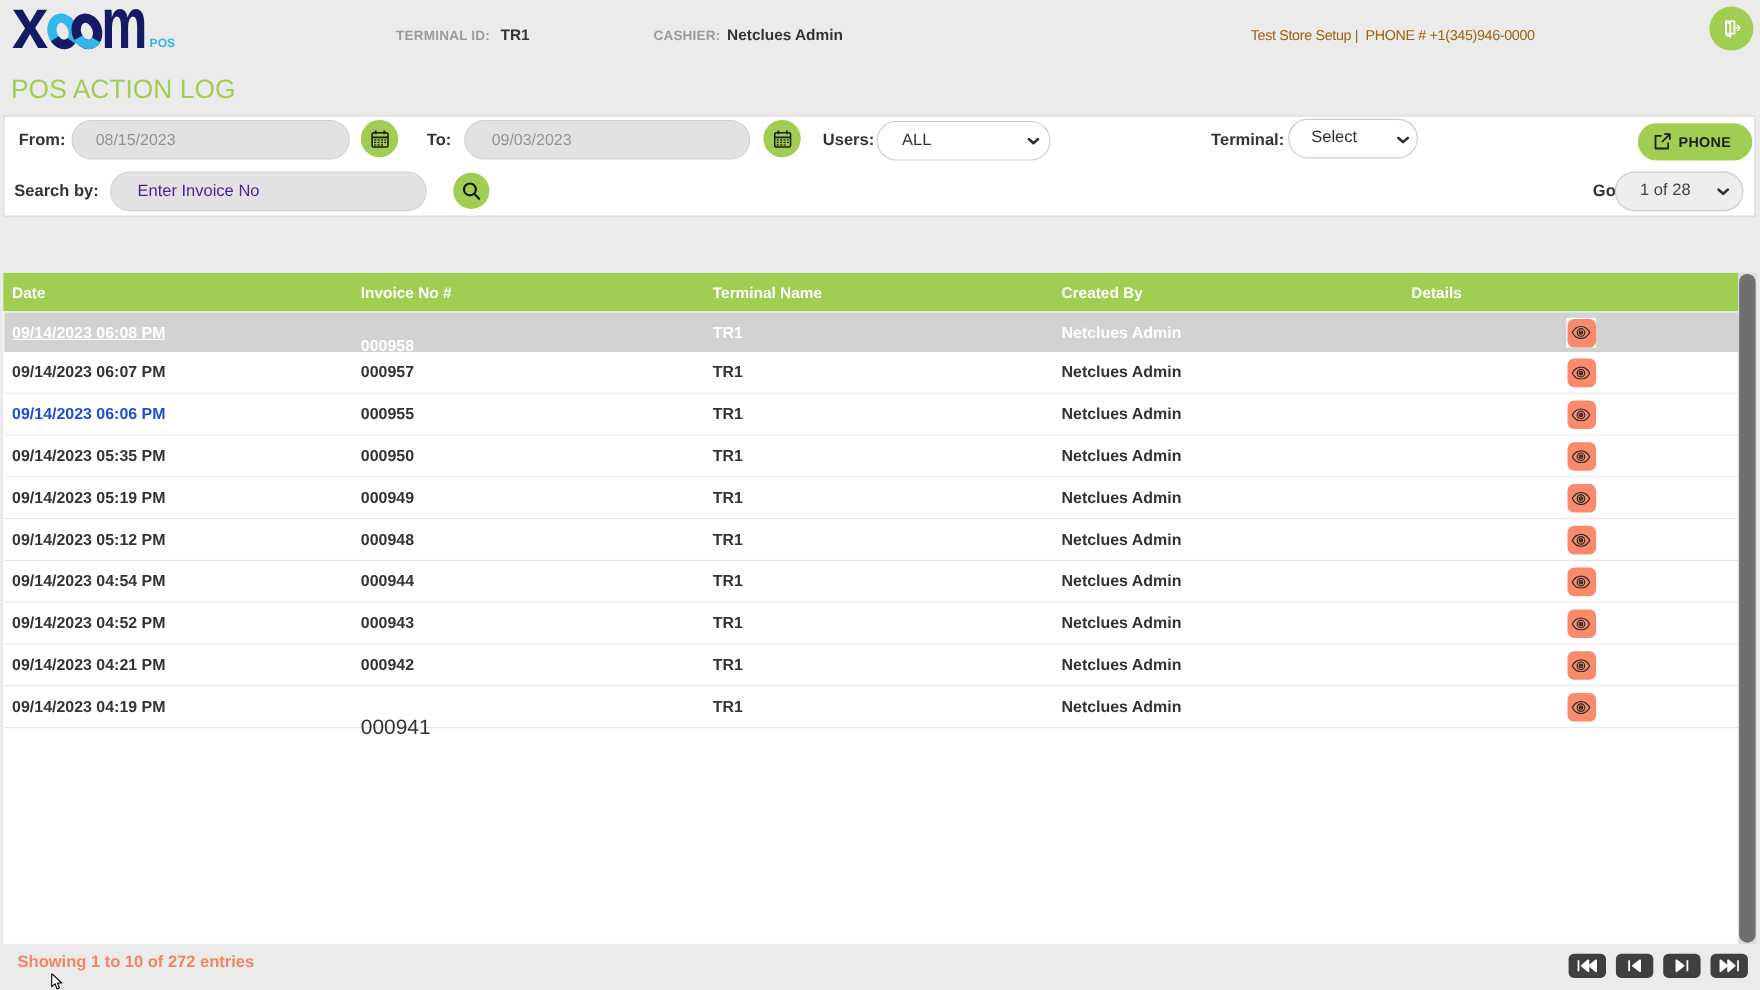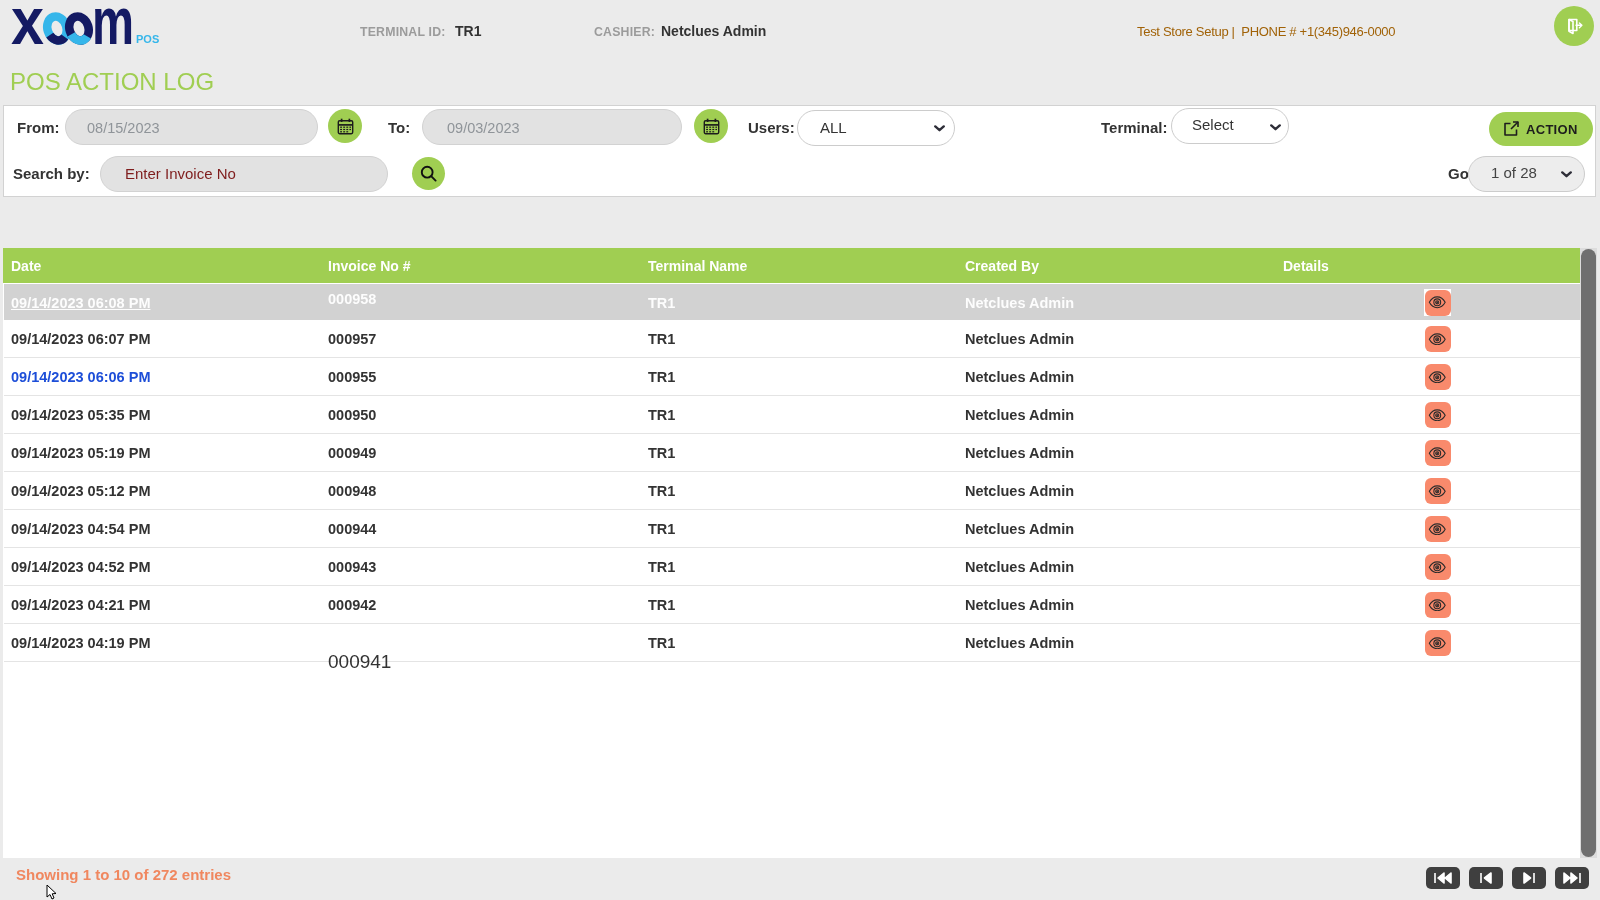--- a/index.html
+++ b/index.html
@@ -116,25 +116,25 @@
 <svg class="abs" style="left:1270px; top:123.5px;" width="11" height="7" viewBox="0 0 13 8" fill="none" stroke="#2e2e38" stroke-width="2.8" stroke-linecap="round" stroke-linejoin="round">
     <path d="M1.5 1.5 L6.5 6 L11.5 1.5"></path>
   </svg>
 
 <div class="abs" style="left:1489px; top:112px; width:104px; height:34px; background:#a0ce52; border-radius:17px;"></div>
 <svg class="abs" style="left:1503px; top:120px;" width="17" height="17" viewBox="0 0 17 17" fill="none" stroke="#1d1d1d" stroke-width="1.6">
   <path d="M13.5 9.5 V15 H2 V3.5 H7.5" stroke-linejoin="round"></path>
   <path d="M10 2 H15 V7" stroke-linejoin="round"></path>
   <path d="M15 2 L8 9"></path>
 </svg>
-<div class="abs" style="left:1526px; top:122px; font-size:13px; font-weight:bold; color:#1d1d1d; letter-spacing:0.3px;">ACTION</div>
+<div class="abs" style="left:1526px; top:122px; font-size:13px; font-weight:bold; color:#1d1d1d; letter-spacing:0.3px;">PHONE</div>
 
 <div class="abs lbl" style="left:13px; top:165px;">Search by:</div>
 <div class="abs pill-gray" style="left:100px; top:156px; width:288px; height:36px;"></div>
-<div class="abs" style="left:125px; top:165px; font-size:15px; color:#7f1d1d;">Enter Invoice No</div>
+<div class="abs" style="left:125px; top:165px; font-size:15px; color:#4c1d95;">Enter Invoice No</div>
 <div class="abs gbtn" style="left:412px; top:157px; width:33px; height:33px;"></div>
 <svg class="abs" style="left:420px; top:165px;" width="17" height="17" viewBox="0 0 17 17" fill="none" stroke="#111" stroke-width="1.9">
   <circle cx="7.2" cy="7.2" r="5.4"></circle>
   <line x1="11.4" y1="11.4" x2="15.6" y2="15.6" stroke-linecap="round"></line>
 </svg>
 
 <div class="abs lbl" style="left:1448px; top:165px;">Go to Page</div>
 <div class="abs" style="left:1468px; top:156px; width:117px; height:36px; background:#ededed; border:1px solid #ccc; border-radius:18px;"></div>
 <div class="abs" style="left:1491px; top:164px; font-size:15px; color:#444;">1 of 28</div>
 <svg class="abs" style="left:1561px; top:171px;" width="11" height="7" viewBox="0 0 13 8" fill="none" stroke="#2e2e38" stroke-width="2.8" stroke-linecap="round" stroke-linejoin="round">
@@ -145,21 +145,21 @@
 <div class="abs" style="left:3px; top:248px; width:1577px; height:35px; background:#a0ce52;"></div>
 <div class="abs" style="left:11px; top:258px; font-size:14px; font-weight:bold; color:#fff;">Date</div>
 <div class="abs" style="left:328px; top:258px; font-size:14px; font-weight:bold; color:#fff;">Invoice No #</div>
 <div class="abs" style="left:648px; top:258px; font-size:14px; font-weight:bold; color:#fff;">Terminal Name</div>
 <div class="abs" style="left:965px; top:258px; font-size:14px; font-weight:bold; color:#fff;">Created By</div>
 <div class="abs" style="left:1283px; top:258px; font-size:14px; font-weight:bold; color:#fff;text-align:right;">Details</div>
 
 <div id="rows">
 <div class="abs" style="left:4px; top:283.5px; width:1576px; height:36.5px; background:#d2d2d2;"></div>
 <div class="abs" style="left:11px; top:294.5px; font-size:14.5px; font-weight:bold; color:#fdfdfd;text-decoration:underline;">09/14/2023 06:08 PM</div>
-<div class="abs" style="left:328px; top:291px; font-size:14.5px; font-weight:bold; color:#fdfdfd;">000958</div>
+<div class="abs" style="left:328px; top:307px; font-size:14.5px; font-weight:bold; color:#fdfdfd;">000958</div>
 <div class="abs" style="left:648px; top:294.5px; font-size:14.5px; font-weight:bold; color:#fdfdfd;">TR1</div>
 <div class="abs" style="left:965px; top:294.5px; font-size:14.5px; font-weight:bold; color:#fdfdfd;">Netclues Admin</div>
 <div class="abs" style="left:1424px; top:289.0px; width:27px; height:27px; background:#fff;">
       <div style="position:absolute; left:0.5px; top:0.5px; width:26px; height:26px; background:#f98a6c; border-radius:6px; display:flex; align-items:center; justify-content:center;">
         <svg width="18.5" height="12.5" viewBox="0 0 21 15" fill="none" stroke="#2b2b2b" stroke-width="1.3">
           <path d="M10.5 1 C5.5 1 2 5.6 1 7.5 C2 9.4 5.5 14 10.5 14 C15.5 14 19 9.4 20 7.5 C19 5.6 15.5 1 10.5 1 Z"></path>
           <circle cx="10.5" cy="7.5" r="4.1"></circle>
           <circle cx="10.5" cy="7.5" r="1.9"></circle>
           <circle cx="10.5" cy="7.5" r="0.45" fill="#2b2b2b"></circle>
         </svg>

